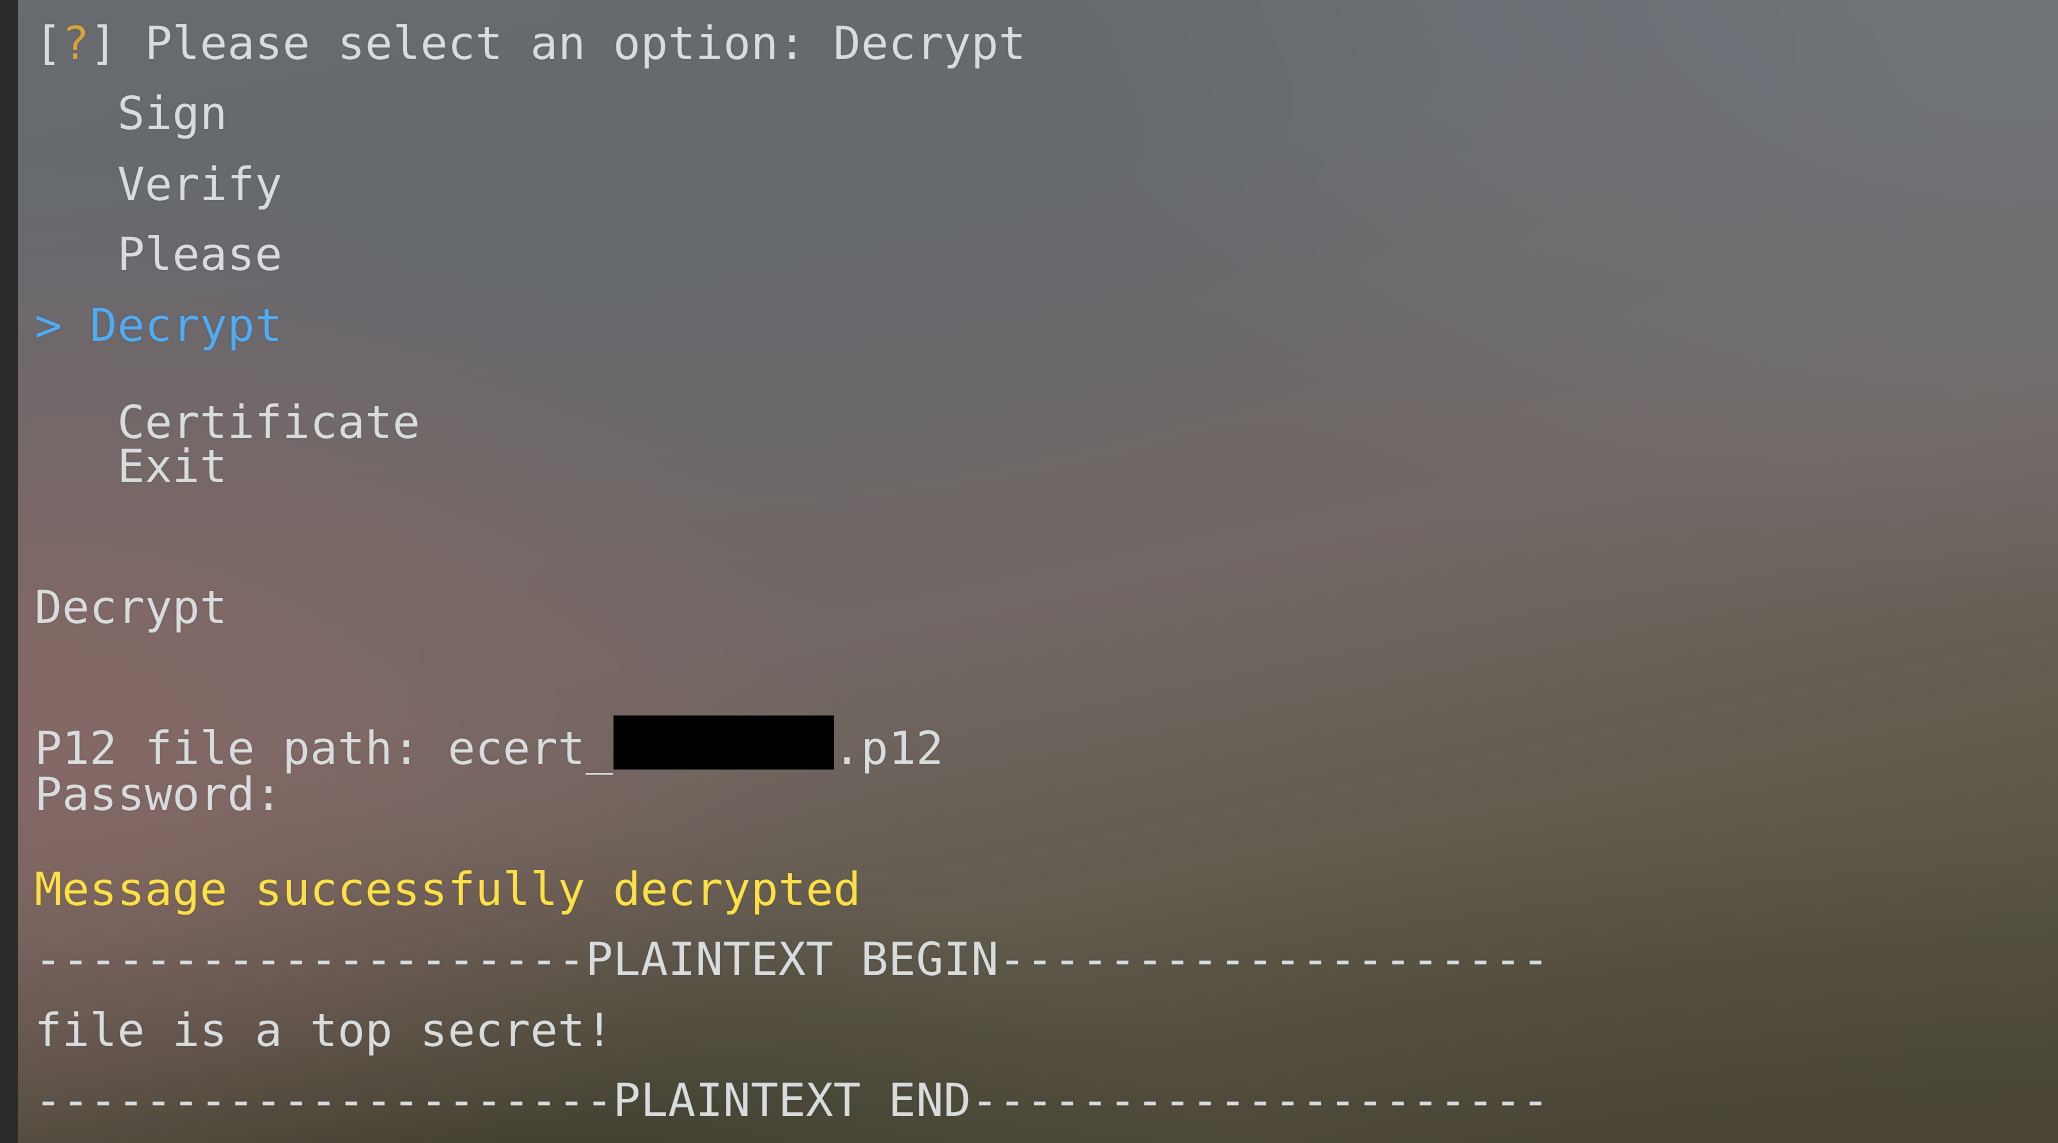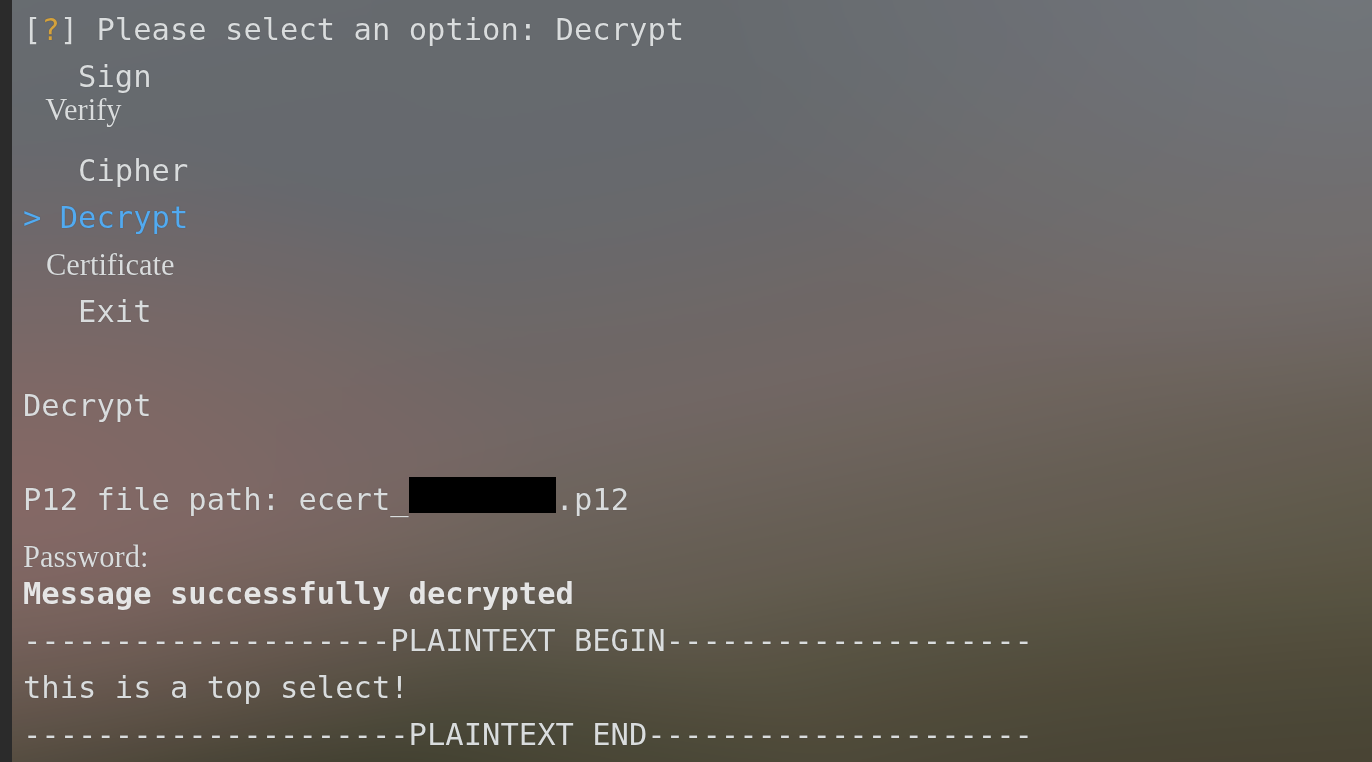--- a/index.html
+++ b/index.html
@@ -45,21 +45,21 @@
     padding: 0;
   }
   .line {
     position: absolute;
     left: 11px;
     white-space: pre;
     color: #d6d9da;
     text-shadow: 0 0 1px rgba(0,0,0,0.35);
   }
   .fg-white   { color: #d9dcdd; }
-  .fg-green   { color: #e5e5e5; font-weight: bold; }
+  .fg-green   { color: #fde047; }
   .fg-blue    { color: #52aaf0; }
   .fg-amber   { color: #d5a23c; }
   .redaction {
     display: inline-block;
     background: #000000;
     color: transparent;
     vertical-align: baseline;
     height: 36px;
     margin-bottom: -8px;
   }
@@ -70,39 +70,39 @@
 <div id="terminal">
   <div id="wallpaper"></div>
   <div id="tint"></div>
 
   <div id="screen">
 
     <div class="line" style="top:7px;"><span class="fg-white">[</span><span class="fg-amber">?</span><span class="fg-white">]</span><span class="fg-white"> Please select an option: </span><span class="fg-white">Decrypt</span></div>
 
     <div class="line" style="top:54px;text-align:center;"><span>   </span><span class="fg-white">Sign</span></div>
 
-    <div class="line" style="top:87px;font-family:Liberation Serif, serif;"><span>   </span><span class="fg-white">Verify</span></div>
+    <div class="line" style="top:101px;"><span>   </span><span class="fg-white">Verify</span></div>
 
-    <div class="line" style="top:148px;"><span>   </span><span class="fg-white">Cipher</span></div>
+    <div class="line" style="top:148px;"><span>   </span><span class="fg-white">Please</span></div>
 
     <div class="line" style="top:195px;"><span class="fg-blue">&gt;</span><span> </span><span class="fg-blue">Decrypt</span></div>
 
-    <div class="line" style="top:242px;font-family:Liberation Serif, serif;"><span>   </span><span class="fg-white">Certificate</span></div>
+    <div class="line" style="top:260px;"><span>   </span><span class="fg-white">Certificate</span></div>
 
     <div class="line" style="top:289px;"><span>   </span><span class="fg-white">Exit</span></div>
 
     <div class="line" style="top:383px;"><span class="fg-white">Decrypt</span></div>
 
 
     <div class="line" style="top:477px;text-align:right;"><span class="fg-white">P12 file path: </span><span class="fg-white">ecert_</span><span class="redaction">        </span><span class="fg-white">.p12</span></div>
 
-    <div class="line" style="top:534px;font-family:Liberation Serif, serif;"><span class="fg-white">Password:</span></div>
+    <div class="line" style="top:508px;"><span class="fg-white">Password:</span></div>
 
     <div class="line" style="top:571px;"><span class="fg-green">Message successfully decrypted</span></div>
 
     <div class="line" style="top:618px;"><span class="fg-white">--------------------PLAINTEXT BEGIN--------------------</span></div>
 
-    <div class="line" style="top:665px;"><span class="fg-white">this is a top select!</span></div>
+    <div class="line" style="top:665px;"><span class="fg-white">file is a top secret!</span></div>
 
     <div class="line" style="top:712px;"><span class="fg-white">---------------------PLAINTEXT END---------------------</span></div>
 
   </div>
 </div>
 
 </body></html>

